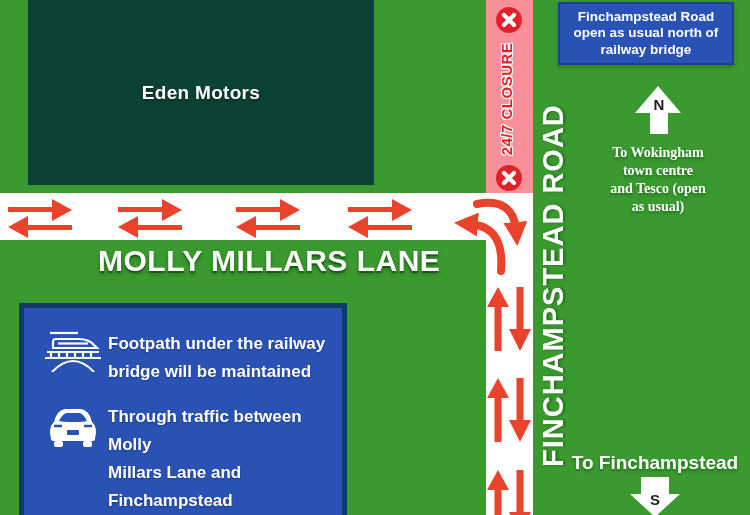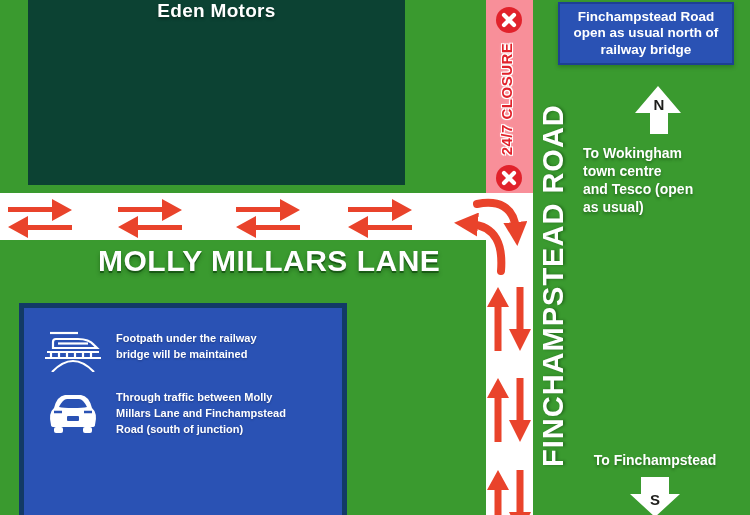--- a/index.html
+++ b/index.html
@@ -7,22 +7,22 @@
     --arrow-red:#e9432b; --x-red:#e1222b; --closure-text:#e1222b;
     --panel-blue:#2a52b4; --panel-border:#123a66; --notice-border:#1d4094;
     --text-white:#ffffff; --marker-black:#1d1d1b;
   }
   *{box-sizing:border-box;margin:0;padding:0}
   body{background:#222;font-family:"Liberation Sans",sans-serif;}
   .stage{position:relative;width:750px;height:515px;overflow:hidden;background:var(--grass);
          font-weight:700;color:var(--text-white);}
   .abs{position:absolute}
 
-  .building{left:28px;top:0;width:377px;height:185px;background:var(--building);
-            display:flex;justify-content:center;}
+  .building{left:28px;top:0;width:346px;height:185px;background:var(--building);
+            display:flex;align-items:center;justify-content:center;}
   .building-label{font-size:19px;letter-spacing:.3px;text-shadow:0 2px 3px rgba(0,0,0,.35);}
 
   .road-h{left:0;top:193px;width:533px;height:47px;background:var(--road);}
   .road-v{left:486px;top:193px;width:47px;height:322px;background:var(--road);}
   .closed-strip{left:486px;top:0;width:47px;height:193px;background:var(--closed-road);}
 
   .x-badge{width:30px;height:30px;}
   .closure-label{left:434px;top:88px;width:150px;height:22px;transform:rotate(-90deg);
       text-align:center;font-size:15px;letter-spacing:.5px;color:var(--closure-text);
       text-shadow:-1px -1px 0 #fff,1px -1px 0 #fff,-1px 1px 0 #fff,1px 1px 0 #fff,0 0 3px #fff;
@@ -33,31 +33,31 @@
       white-space:nowrap;}
   .road-v-label{left:383px;top:281px;width:340px;height:32px;transform:rotate(-90deg);
       text-align:center;font-size:29px;letter-spacing:1px;white-space:nowrap;
       text-shadow:0 2px 3px rgba(0,40,0,.4);}
 
   .notice-box{left:558px;top:2px;width:176px;height:63px;background:var(--panel-blue);
       border:2px solid var(--notice-border);display:flex;align-items:center;justify-content:center;
       text-align:center;font-size:13.5px;line-height:16.5px;box-shadow:0 2px 4px rgba(0,30,0,.25);}
   .preline{white-space:pre-line;}
 
-  .north-dest{left:583px;top:144px;width:150px;font-size:14px;line-height:18px;
-      text-shadow:0 2px 3px rgba(0,40,0,.4);}
-  .south-dest{left:570px;top:452px;width:170px;text-align:center;font-size:14px;
+  .north-dest{left:583px;top:144px;width:150px;text-align:center;font-size:14px;line-height:18px;
+      text-shadow:0 2px 3px rgba(0,40,0,.4);font-family:Liberation Serif, serif;}
+  .south-dest{left:570px;top:452px;width:170px;text-align:center;font-size:19px;
       text-shadow:0 2px 3px rgba(0,40,0,.4);}
 
   .legend-panel{left:19px;top:303px;width:328px;height:240px;background:var(--panel-blue);
       border:5px solid var(--panel-border);padding:22px 12px 0 18px;
       display:flex;flex-direction:column;gap:17px;}
   .legend-row{display:flex;align-items:flex-start;}
   .legend-icon{width:62px;flex:0 0 62px;display:flex;justify-content:center;}
-  .legend-text{margin-left:12px;font-size:11px;line-height:16px;
+  .legend-text{margin-left:4px;font-size:17px;line-height:28px;
       text-shadow:0 1px 2px rgba(0,0,40,.3);}
 
   .fill-red{fill:var(--arrow-red)}
   .stroke-red{stroke:var(--arrow-red)}
   .fill-xred{fill:var(--x-red)}
   .fill-blue{fill:var(--panel-blue)}
   .stroke-blue{stroke:var(--panel-blue)}
   .marker-letter{font-family:"Liberation Sans",sans-serif;font-weight:700;fill:var(--marker-black);
       text-anchor:middle;}
 </style>

